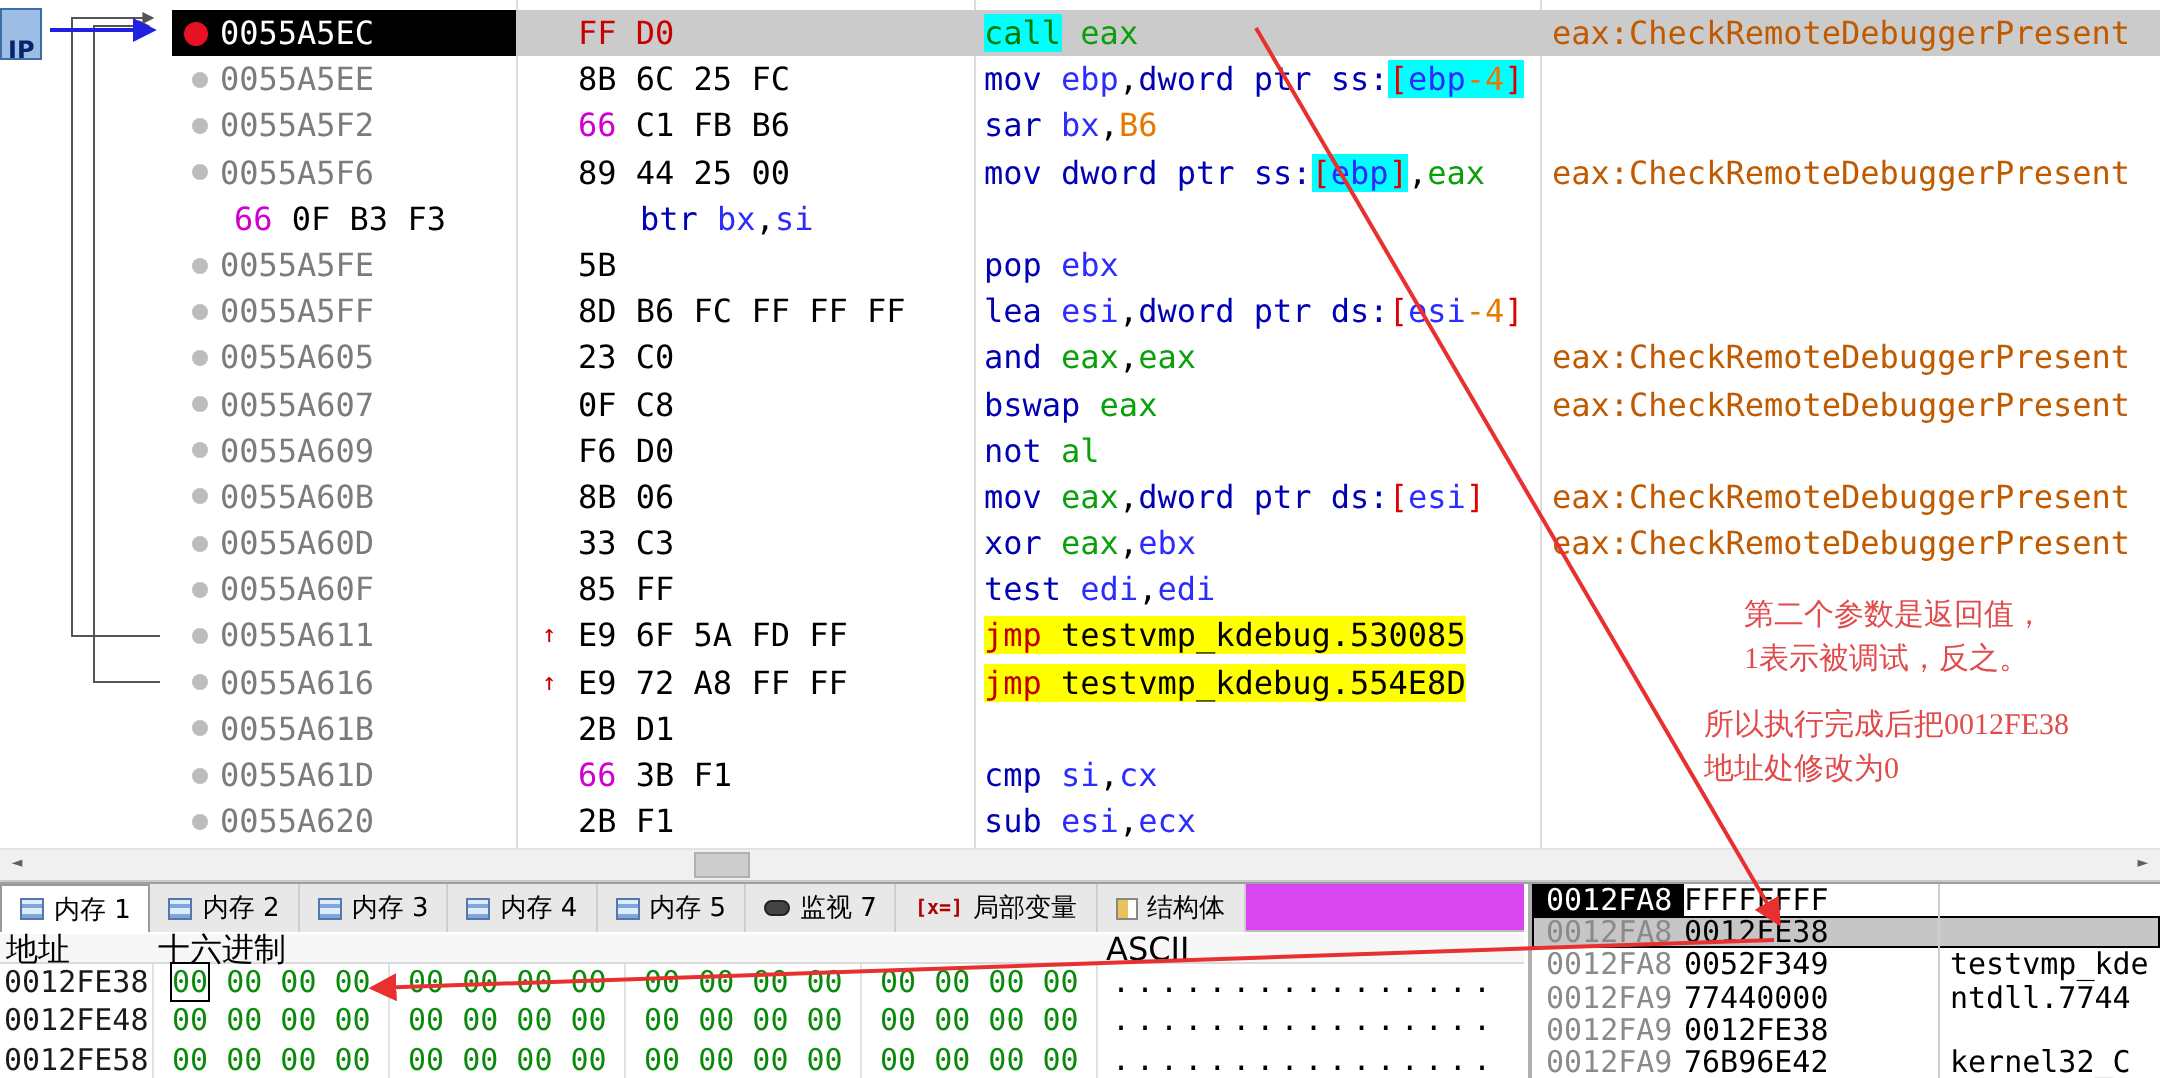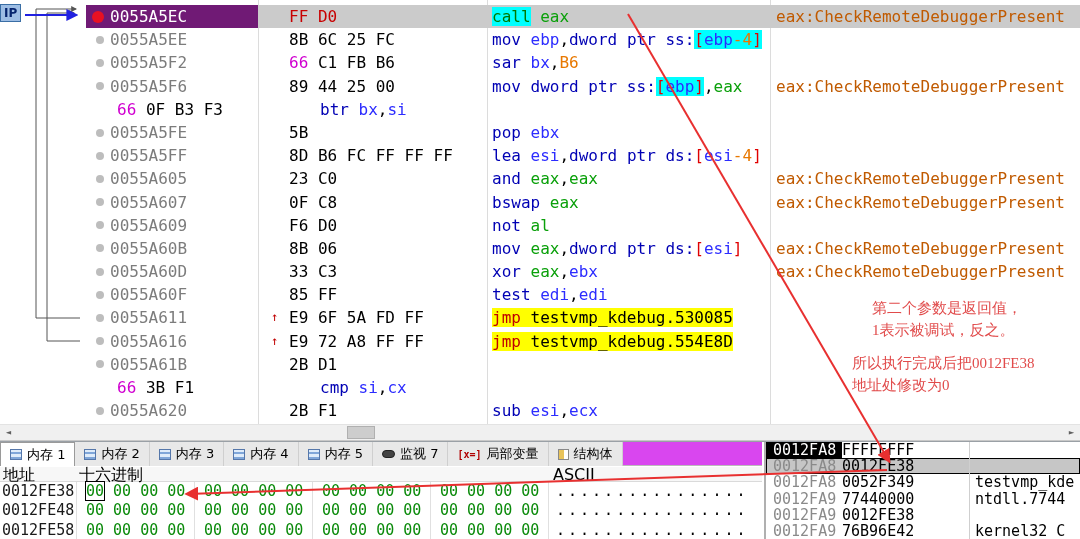--- a/index.html
+++ b/index.html
@@ -10,38 +10,38 @@
   
   #disasm{position:absolute;left:0;top:0;width:1080px;height:424px;padding-top:5px;background:#fff}
   .vline{position:absolute;top:0;bottom:0;width:1px;background:#dcdcdc;z-index:1}
   #jump-svg{position:absolute;left:0;top:0;z-index:4}
   .drow{display:flex;height:23.2px;line-height:23.2px;font-size:16px;white-space:pre;position:relative;z-index:2}
   .c-margin{width:86px;flex:none}
   .c-addr{width:172px;flex:none;color:#7c7c7c;padding-left:24px;position:relative}
   .c-bytes{width:229px;flex:none;color:#000;padding-left:31px;position:relative}
   .c-instr{width:283px;flex:none;padding-left:5px}
   .c-com{flex:1;color:#C05A00;padding-left:6px;overflow:hidden}
-  .drow.sel .c-addr{background:#701a75;color:#fff}
+  .drow.sel .c-addr{background:#000000;color:#fff}
   .drow.sel .c-bytes,.drow.sel .c-instr,.drow.sel .c-com{background:#CBCBCB}
   .bullet{position:absolute;left:10px;top:50%;margin-top:-4px;width:8px;height:8px;border-radius:50%;background:#bdbdbd}
   .bullet.bp{left:6px;margin-top:-6px;width:12px;height:12px;background:#E81123}
   .up-arrow{position:absolute;left:13px;top:0;color:#C00000;font-size:12px}
   .tk.m{color:#0000B4}
   .tk.r{color:#2C2CFF}
   .tk.g{color:#0AA00A}
   .tk.n{color:#E87800}
   .tk.b{color:#E00000}
   .tk.k{color:#000}
   .tk.hl{background:#00FFFF}
   .tk.bred{color:#C80000}
   .tk.bmag{color:#D000D0}
   .tk.call{color:#007800;background:#00FFFF}
   .tk.jr{color:#C00000;background:#FFFF00}
   .tk.jk{color:#000;background:#FFFF00}
-  #eip-badge{position:absolute;left:0;top:4px;min-width:21px;height:18px;padding:0 3px;background:#9DBDE4;border:1px solid #3A6EA5;color:#06246e;font:bold 12px/16px "DejaVu Sans","Liberation Sans",sans-serif;z-index:6;text-align:center}
+  #eip-badge{position:absolute;left:0;top:4px;min-width:21px;height:18px;padding:12px 3px;background:#9DBDE4;border:1px solid #3A6EA5;color:#06246e;font:bold 12px/16px "DejaVu Sans","Liberation Sans",sans-serif;z-index:6;text-align:center}
 
   
   #hscroll{position:absolute;left:0;top:424px;width:1080px;height:17px;background:#F0F0F0;border-top:1px solid #e3e3e3;border-bottom:1px solid #c8c8c8}
   .sb-btn{position:absolute;top:0;width:17px;height:15px;color:#606060;font-size:9px;text-align:center;line-height:15px;background:#F0F0F0}
   #sb-left{left:0}
   #sb-right{right:0}
   #sb-thumb{position:absolute;left:347px;top:1px;width:28px;height:13px;background:#CDCDCD;border:1px solid #b0b0b0}
 
   
   #bottom{position:absolute;left:0;top:441px;width:1080px;height:98px;border-top:1px solid #9aa0a6;background:#fff}
@@ -111,21 +111,21 @@
         <div class="drow"><div class="c-margin"></div><div class="c-addr"><span class="bullet"></span>0055A5FF</div><div class="c-bytes"><span class="tk k">8D B6 FC FF FF FF</span></div><div class="c-instr"><span class="tk m">lea </span><span class="tk r">esi</span><span class="tk k">,</span><span class="tk m">dword ptr </span><span class="tk m">ds:</span><span class="tk b">[</span><span class="tk r">esi</span><span class="tk n">-4</span><span class="tk b">]</span></div><div class="c-com"></div></div>
         <div class="drow"><div class="c-margin"></div><div class="c-addr"><span class="bullet"></span>0055A605</div><div class="c-bytes"><span class="tk k">23 C0</span></div><div class="c-instr"><span class="tk m">and </span><span class="tk g">eax</span><span class="tk k">,</span><span class="tk g">eax</span></div><div class="c-com">eax:CheckRemoteDebuggerPresent</div></div>
         <div class="drow"><div class="c-margin"></div><div class="c-addr"><span class="bullet"></span>0055A607</div><div class="c-bytes"><span class="tk k">0F C8</span></div><div class="c-instr"><span class="tk m">bswap </span><span class="tk g">eax</span></div><div class="c-com">eax:CheckRemoteDebuggerPresent</div></div>
         <div class="drow"><div class="c-margin"></div><div class="c-addr"><span class="bullet"></span>0055A609</div><div class="c-bytes"><span class="tk k">F6 D0</span></div><div class="c-instr"><span class="tk m">not </span><span class="tk g">al</span></div><div class="c-com"></div></div>
         <div class="drow"><div class="c-margin"></div><div class="c-addr"><span class="bullet"></span>0055A60B</div><div class="c-bytes"><span class="tk k">8B 06</span></div><div class="c-instr"><span class="tk m">mov </span><span class="tk g">eax</span><span class="tk k">,</span><span class="tk m">dword ptr </span><span class="tk m">ds:</span><span class="tk b">[</span><span class="tk r">esi</span><span class="tk b">]</span></div><div class="c-com">eax:CheckRemoteDebuggerPresent</div></div>
         <div class="drow"><div class="c-margin"></div><div class="c-addr"><span class="bullet"></span>0055A60D</div><div class="c-bytes"><span class="tk k">33 C3</span></div><div class="c-instr"><span class="tk m">xor </span><span class="tk g">eax</span><span class="tk k">,</span><span class="tk r">ebx</span></div><div class="c-com">eax:CheckRemoteDebuggerPresent</div></div>
         <div class="drow"><div class="c-margin"></div><div class="c-addr"><span class="bullet"></span>0055A60F</div><div class="c-bytes"><span class="tk k">85 FF</span></div><div class="c-instr"><span class="tk m">test </span><span class="tk r">edi</span><span class="tk k">,</span><span class="tk r">edi</span></div><div class="c-com"></div></div>
         <div class="drow"><div class="c-margin"></div><div class="c-addr"><span class="bullet"></span>0055A611</div><div class="c-bytes"><span class="up-arrow">↑</span><span class="tk k">E9 6F 5A FD FF</span></div><div class="c-instr"><span class="tk jr">jmp </span><span class="tk jk">testvmp_kdebug.530085</span></div><div class="c-com"></div></div>
         <div class="drow"><div class="c-margin"></div><div class="c-addr"><span class="bullet"></span>0055A616</div><div class="c-bytes"><span class="up-arrow">↑</span><span class="tk k">E9 72 A8 FF FF</span></div><div class="c-instr"><span class="tk jr">jmp </span><span class="tk jk">testvmp_kdebug.554E8D</span></div><div class="c-com"></div></div>
         <div class="drow"><div class="c-margin"></div><div class="c-addr"><span class="bullet"></span>0055A61B</div><div class="c-bytes"><span class="tk k">2B D1</span></div><div class="c-com"></div></div>
-        <div class="drow"><div class="c-margin"></div><div class="c-bytes"><span class="tk bmag">66</span><span class="tk k"> 3B F1</span></div><div class="c-instr"><span class="tk m">cmp </span><span class="tk r">si</span><span class="tk k">,</span><span class="tk r">cx</span></div><div class="c-com"></div></div>
+        <div class="drow"><div class="c-margin"></div><div class="c-addr"><span class="bullet"></span>0055A61D</div><div class="c-bytes"><span class="tk bmag">66</span><span class="tk k"> 3B F1</span></div><div class="c-instr"><span class="tk m">cmp </span><span class="tk r">si</span><span class="tk k">,</span><span class="tk r">cx</span></div><div class="c-com"></div></div>
         <div class="drow"><div class="c-margin"></div><div class="c-addr"><span class="bullet"></span>0055A620</div><div class="c-bytes"><span class="tk k">2B F1</span></div><div class="c-instr"><span class="tk m">sub </span><span class="tk r">esi</span><span class="tk k">,</span><span class="tk r">ecx</span></div><div class="c-com"></div></div>
       </div>
   </div>
 
   <div id="eip-badge">IP</div>
 
   <div id="hscroll">
     <div class="sb-btn" id="sb-left">◄</div>
     <div id="sb-thumb"></div>
     <div class="sb-btn" id="sb-right">►</div>

